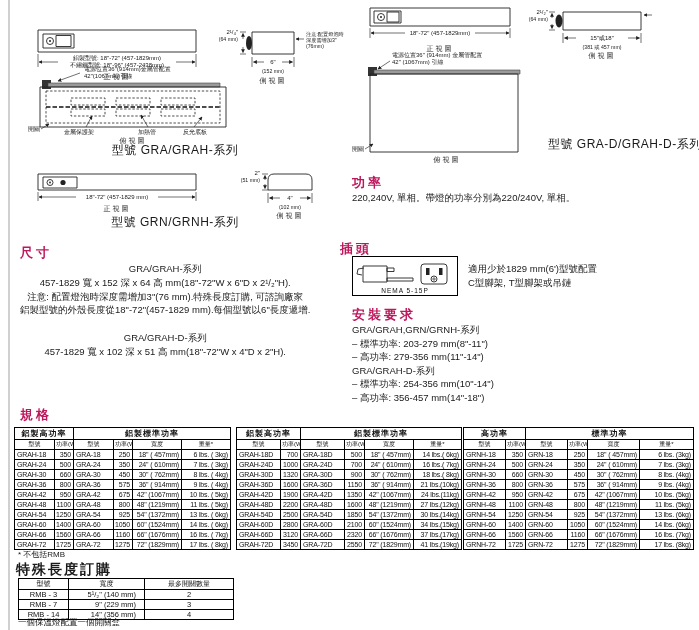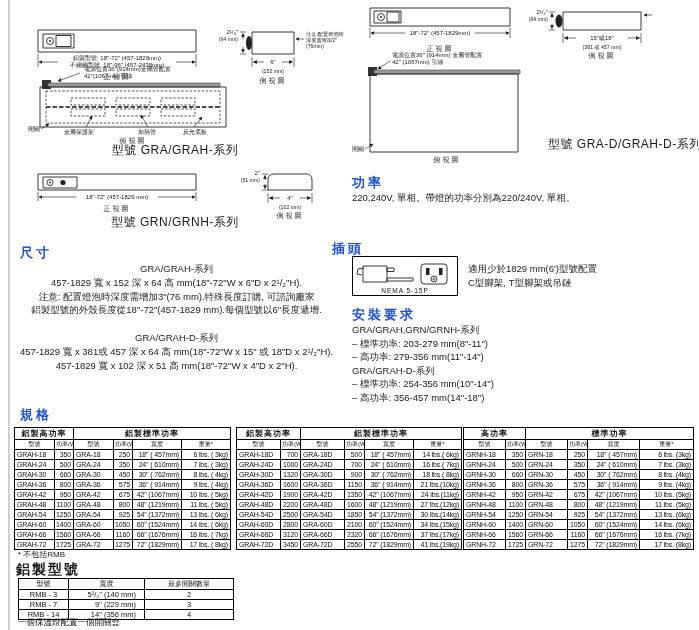--- a/index.html
+++ b/index.html
@@ -3,21 +3,21 @@
 <meta charset="utf-8">
 <style>
   * { box-sizing: border-box; margin: 0; padding: 0; }
   html,body { width:699px; height:630px; }
   body {
     position: relative; background:#fff; color:#111;
     font-family:"Liberation Sans","DejaVu Sans",sans-serif;
     overflow:hidden;
   }
   .abs { position:absolute; }
-  .h1 { font-weight:bold; font-size:13px; letter-spacing:3px; color:#1d4ed8; }
+  .h1 { font-weight:bold; font-size:13px; letter-spacing:3px; color:#be185d; }
   .h1b { font-weight:bold; font-size:14px; letter-spacing:2px; color:#1a1a1a; }
   .body-lines div, .body-text { font-size:9.5px; line-height:13.8px; color:#1a1a1a; white-space:nowrap;text-align:center; }
   .mount-lines div { font-size:9.5px; line-height:13.5px; color:#1a1a1a; white-space:nowrap; }
   .d-label { font-size:6px; line-height:7px; color:#222; white-space:nowrap; }
   .d-label-c { font-size:6px; line-height:7px; color:#222; text-align:center; }
   .d-small { font-size:5.2px; line-height:6px; color:#222; }
   .d-cap { font-size:7px; letter-spacing:2px; color:#222; text-align:center; white-space:nowrap; }
   .series { font-size:12px; letter-spacing:0.5px; color:#1a1a1a; text-align:center; white-space:nowrap; }
   .right { text-align:right; }
   .bgw { background:#fff; }
@@ -222,21 +222,21 @@
   <div class="abs d-label" style="left:40px;top:7px">42" (1067mm) 引線</div>
   <div class="abs d-label" style="left:0;top:94px">開關</div>
   <div class="abs d-cap" style="left:55px;top:103px;width:80px">俯視圖</div>
 </div>
 
 <div class="abs series" style="left:548px;top:136px;width:150px">型號 GRA-D/GRAH-D-系列</div>
 
 <div class="abs h1" style="left:352px;top:174px">功率</div>
 <div class="abs body-text" style="left:352px;top:191px">220,240V, 單相。帶燈的功率分別為220/240V, 單相。</div>
 
-<div class="abs h1" style="left:332px;top:240px">插頭</div>
+<div class="abs h1" style="left:340px;top:240px">插頭</div>
 <div class="abs plug-box" style="left:352px;top:256px;width:106px;height:40px">
   <svg class="draw" width="104" height="30" style="top:2px">
     <polyline class="ln" points="11,9 5,10 4,15 9,16"></polyline>
     <rect class="ln" x="10" y="7" width="24" height="16"></rect>
     <rect class="ln" x="34" y="9" width="7" height="3.5"></rect>
     <rect class="ln" x="34" y="19" width="26" height="3"></rect>
     <rect class="ln" x="68" y="5" width="26" height="20" rx="3"></rect>
     <rect x="73" y="9" width="3.5" height="7" fill="#222"></rect>
     <rect x="86" y="9" width="3.5" height="7" fill="#222"></rect>
     <circle class="ln" cx="81" cy="20" r="3"></circle>
@@ -259,21 +259,20 @@
   </div>
 
 <div class="abs h1" style="left:20px;top:244px">尺寸</div>
 <div class="abs body-lines" style="left:20px;top:262px">
     <div>GRA/GRAH-系列</div>
     <div>457-1829 寬 x 152 深 x 64 高 mm(18"-72"W x 6"D x 2¹/₂"H).</div>
     <div>注意: 配置燈泡時深度需增加3"(76 mm).特殊長度訂購, 可諮詢廠家</div>
     <div>鋁製型號的外殼長度從18"-72"(457-1829 mm).每個型號以6"長度遞增.</div>
     <div>&nbsp;</div>
     <div>GRA/GRAH-D-系列</div>
-    <div>457-1829 寬 x 381或 457 深 x 64 高 mm(18"-72"W x 15" 或 18"D x 2¹/₂"H).</div>
     <div>457-1829 寬 x 102 深 x 51 高 mm(18"-72"W x 4"D  x 2"H).</div>
   </div>
 
 <div class="abs h1" style="left:20px;top:406px">規格</div>
 
 <div class="abs" style="left:14px;top:427px;width:216px">
   <table class="spec">
     <colgroup>
         <col style="width:40px">
         <col style="width:19px">
@@ -594,21 +593,21 @@
           <td>1275</td>
           <td>72" (1829mm)</td>
           <td>17 lbs. (8kg)</td>
         </tr>
       </tbody>
   </table>
 </div>
 
 <div class="abs footnote" style="left:18px;top:549px">* 不包括RMB</div>
 
-<div class="abs h1b" style="left:16px;top:561px">鋁製型號</div>
+<div class="abs h1b" style="left:16px;top:561px">特殊長度訂購</div>
 <div class="abs" style="left:18px;top:578px;width:215px">
   <table class="rtable">
     <colgroup>
         <col style="width:50px">
         <col style="width:76px">
         <col style="width:89px">
       </colgroup>
     <thead>
       <tr>
         <th>型號</th>

